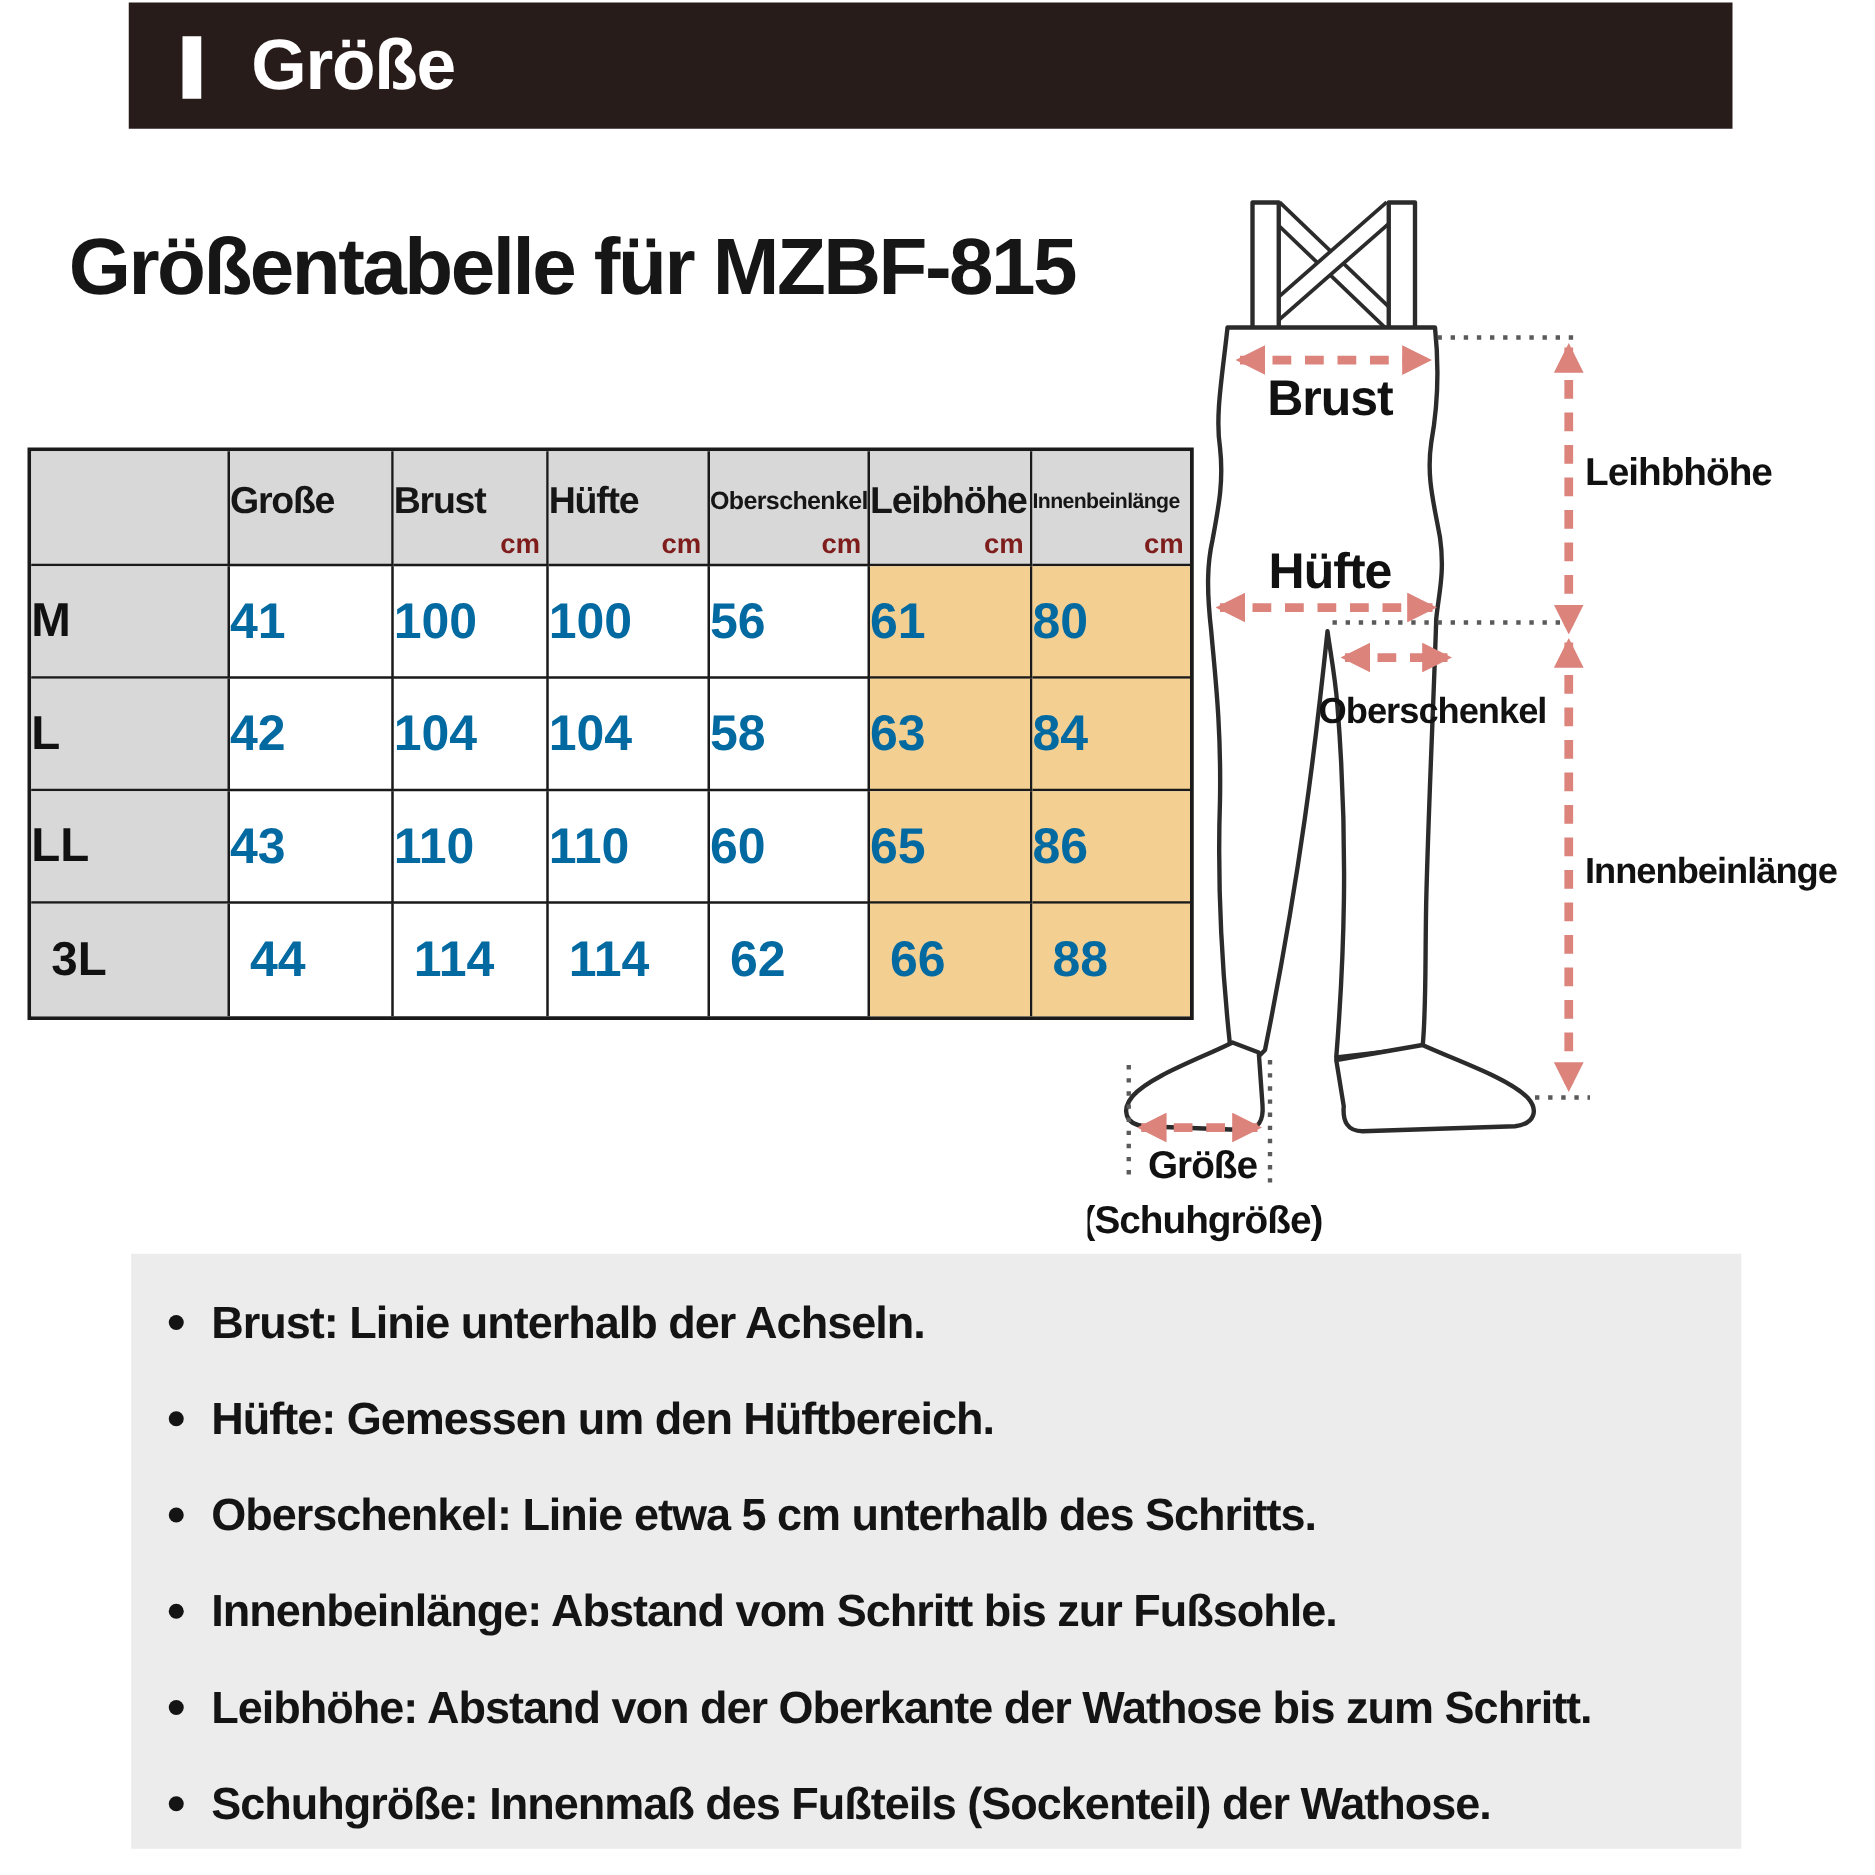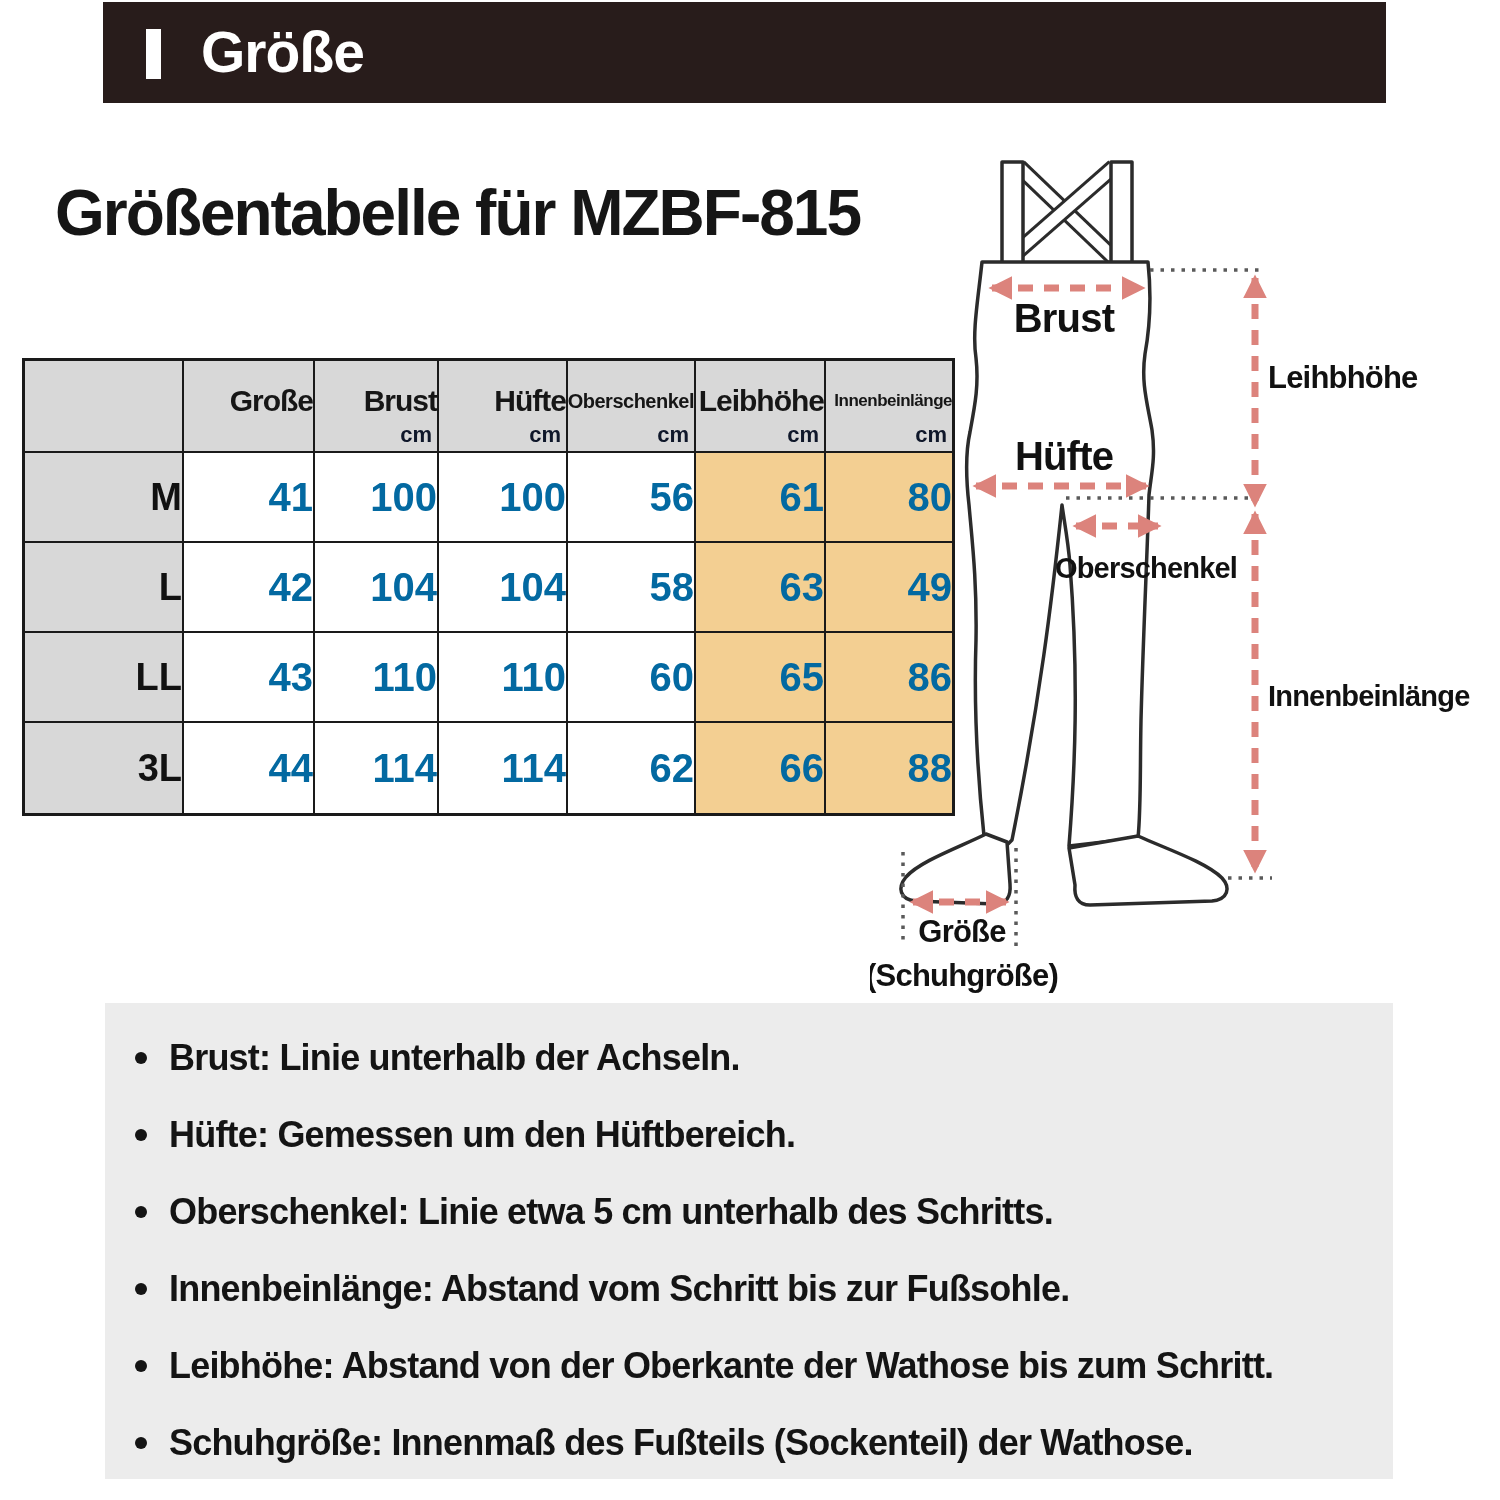--- a/index.html
+++ b/index.html
@@ -17,28 +17,28 @@
   .heading { position:absolute; left:55px; top:176px; font-size:64px; font-weight:800;
              color:#161616; letter-spacing:-2px; }
 
   
   .size-table { position:absolute; left:22px; top:358px;
                 display:grid;
                 grid-template-columns:159px 131px 124px 129px 128px 130px 126px;
                 grid-template-rows:92px 90px 90px 90px 90px;
                 border:3px solid #1a1a1a; background:#fff; }
   .cell { border-right:2px solid #1a1a1a; border-bottom:2px solid #1a1a1a;
-          display:flex; align-items:center; justify-content:flex-end; position:relative; }
+          display:flex; align-items:center; justify-content:flex-start; position:relative; }
   .cell.last-col { border-right:none; }
   .cell.last-row { border-bottom:none;padding-left:16px; }
   .cell.head { background:var(--header-cell-bg); }
   .cell.head .hlabel { font-weight:bold; font-size:30px; color:#161616; letter-spacing:-1px; margin-bottom:10px; }
   .cell.head.small .hlabel { font-size:20px; letter-spacing:-0.5px; }
   .cell.head.xsmall .hlabel { font-size:17px; letter-spacing:-0.5px; }
-  .cell.head .unit { position:absolute; right:5px; bottom:3px; font-size:22px; font-weight:bold; color:#0f172a; }
+  .cell.head .unit { position:absolute; right:5px; bottom:3px; font-size:22px; font-weight:bold; color:#7f1d1d; }
   .cell.size { background:var(--header-cell-bg); font-size:38px; font-weight:bold; color:#111; }
   .cell.val { font-size:40px; font-weight:bold; color:#0369a1; }
   .cell.val.hl { background:var(--highlight-cell-bg); }
 
   
   .diagram { position:absolute; left:870px; top:140px; width:630px; height:860px; }
   .outline { fill:#ffffff; stroke:var(--outline); stroke-width:3.5; stroke-linejoin:round; }
   .strap-dark { stroke:var(--outline); stroke-width:17; }
   .strap-light { stroke:#ffffff; stroke-width:11; }
   .meas { stroke:var(--arrow); stroke-width:7; stroke-dasharray:15 11; fill:none; }
@@ -102,21 +102,21 @@
       <div class="cell val">100</div>
       <div class="cell val">56</div>
       <div class="cell val hl">61</div>
       <div class="cell val hl last-col">80</div>
       <div class="cell size">L</div>
       <div class="cell val">42</div>
       <div class="cell val">104</div>
       <div class="cell val">104</div>
       <div class="cell val">58</div>
       <div class="cell val hl">63</div>
-      <div class="cell val hl last-col">49</div>
+      <div class="cell val hl last-col">84</div>
       <div class="cell size">LL</div>
       <div class="cell val">43</div>
       <div class="cell val">110</div>
       <div class="cell val">110</div>
       <div class="cell val">60</div>
       <div class="cell val hl">65</div>
       <div class="cell val hl last-col">86</div>
       <div class="cell size last-row">3L</div>
       <div class="cell val last-row">44</div>
       <div class="cell val last-row">114</div>

